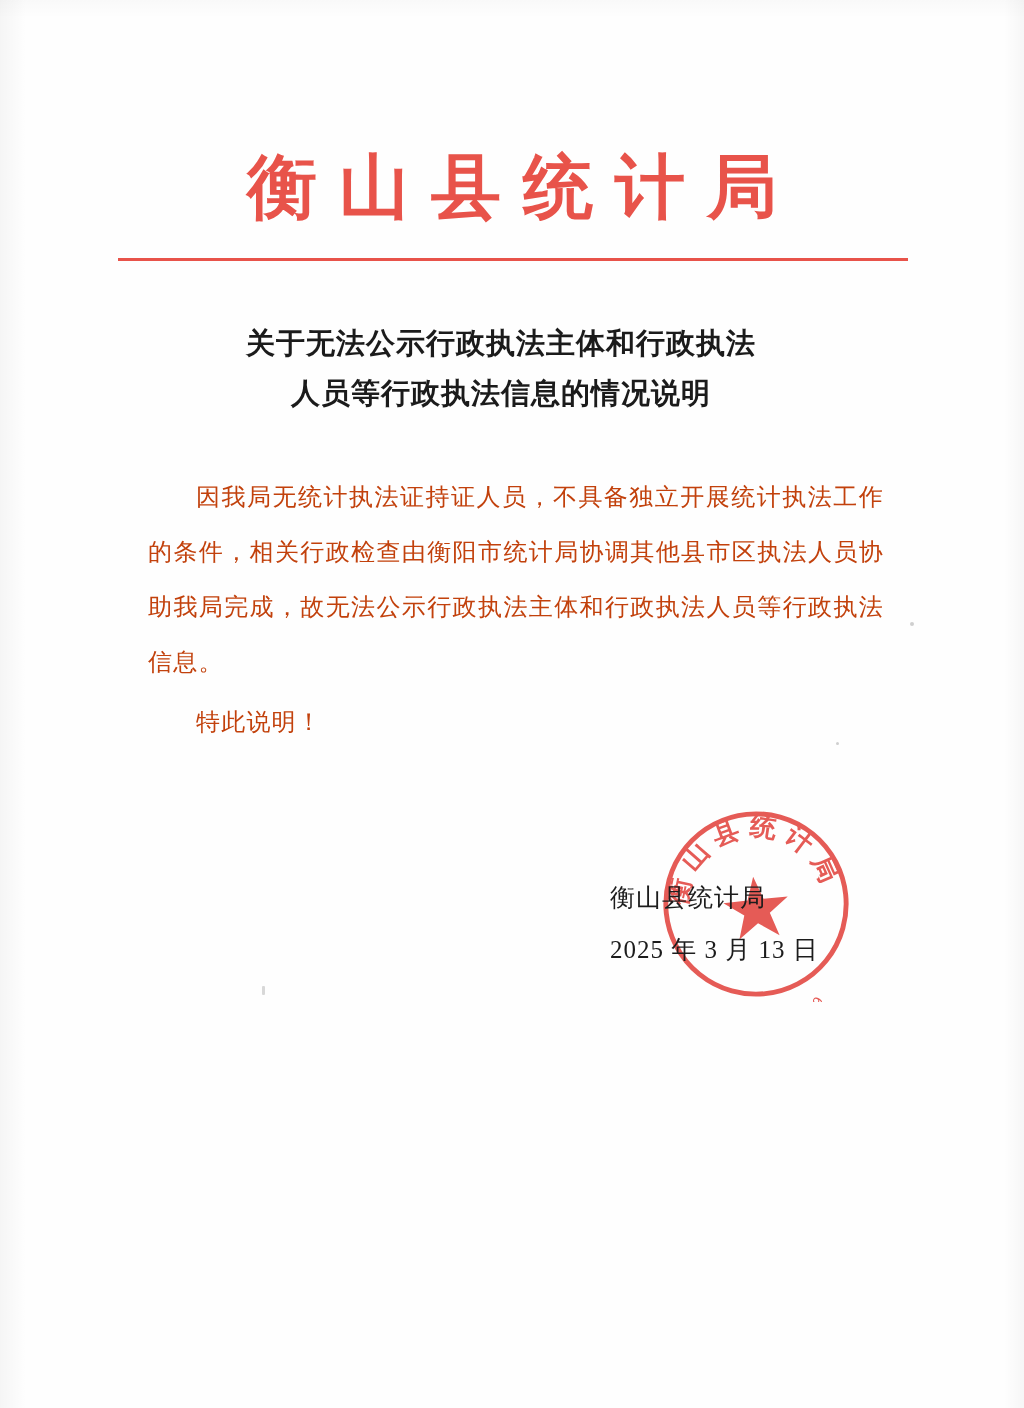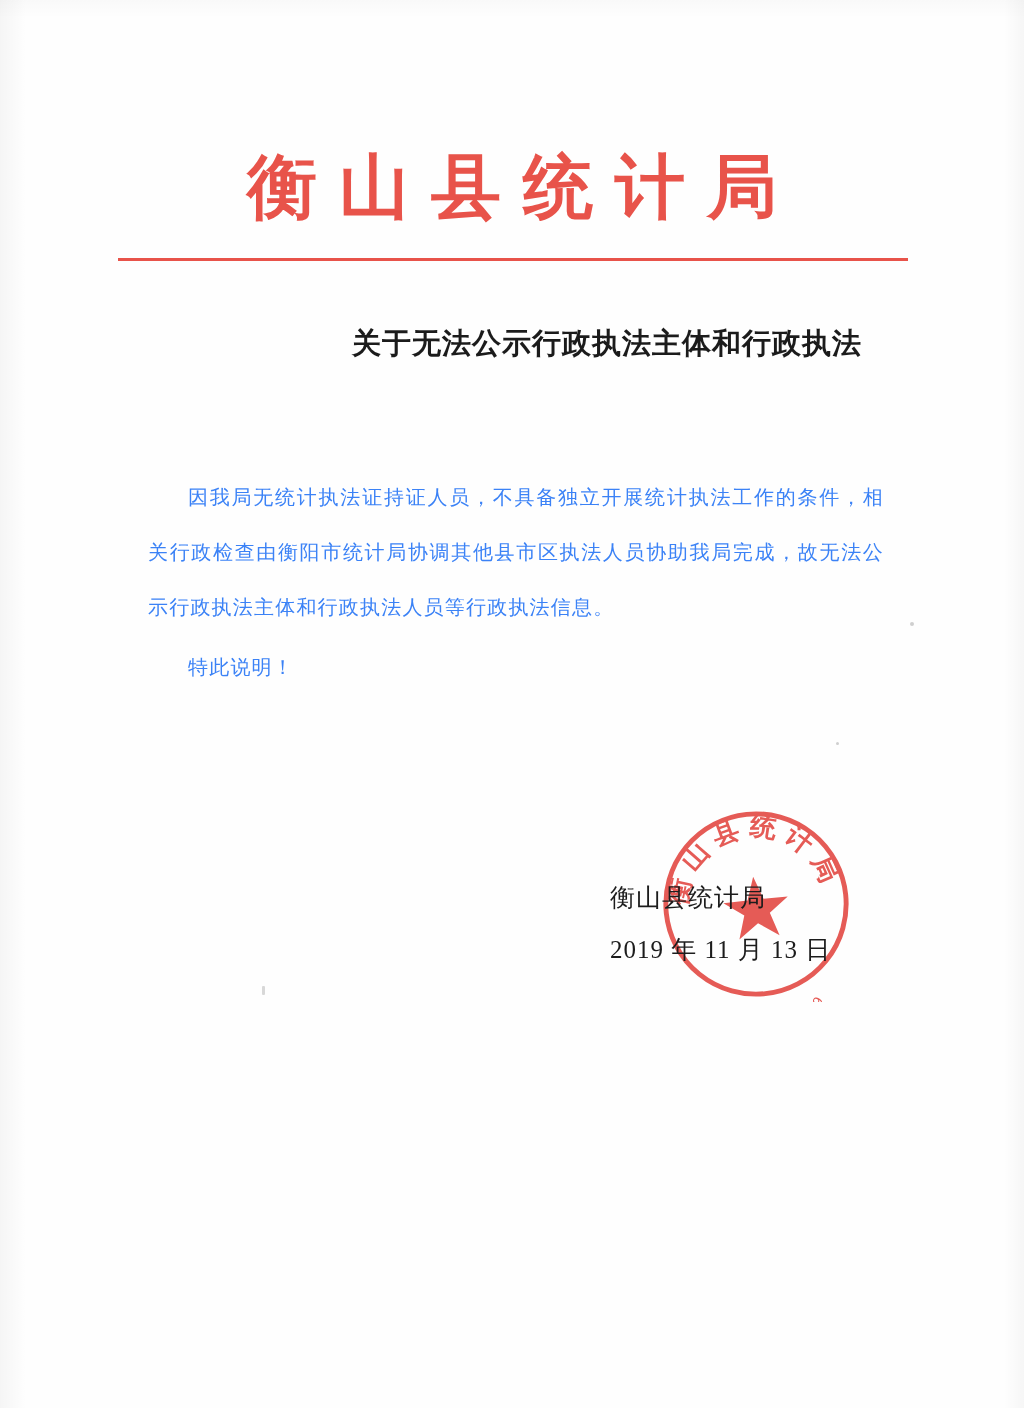--- a/index.html
+++ b/index.html
@@ -56,39 +56,39 @@
     top: 258px;
     left: 118px;
     width: 790px;
     height: 3px;
     background: #e8534a;
   }
 
   .doc-title {
     position: absolute;
     top: 318px;
-    left: 156px;
+    left: 148px;
     width: 706px;
-    text-align: right;
+    text-align: center;
     font-family: Liberation Serif, serif;
     font-weight: bold;
     font-size: 29px;
     line-height: 50px;
     color: #1b1b1b;
     letter-spacing: 1px;
   }
 
   .body-text {
     position: absolute;
     top: 470px;
     left: 148px;
     width: 736px;
-    font-size: 20px;
+    font-size: 24px;
     line-height: 55px;
-    color: #3b82f6;
+    color: #c2410c;
     letter-spacing: 1.2px;
     text-align: justify;
   }
   .body-text p {
     margin: 0;
     text-indent: 2em;
   }
   .body-text p + p {
     margin-top: 6px;
     font-family: Liberation Mono, monospace;
@@ -133,20 +133,21 @@
 
 <div class="page">
 
   <div class="letterhead">
     <div class="letterhead-title">衡山县统计局</div>
   </div>
   <div class="letterhead-rule"></div>
 
   <div class="doc-title">
     <div>关于无法公示行政执法主体和行政执法</div>
+    <div>人员等行政执法信息的情况说明</div>
   </div>
 
   <div class="body-text">
     <p>因我局无统计执法证持证人员，不具备独立开展统计执法工作的条件，相关行政检查由衡阳市统计局协调其他县市区执法人员协助我局完成，故无法公示行政执法主体和行政执法人员等行政执法信息。</p>
     <p>特此说明！</p>
   </div>
 
   <div class="seal">
     <svg viewBox="0 0 200 200" width="196" height="196" aria-hidden="true">
       <g transform="rotate(-6 100 100)">
@@ -159,20 +160,20 @@
         <text fill="#e2453f" font-size="13" font-family="DejaVu Sans, sans-serif" letter-spacing="3">
           <textPath href="#sealBottom" startOffset="50%" text-anchor="middle">4304230006539</textPath>
         </text>
         <polygon points="100,72 108.2,95.6 133,95.8 113.1,110.4 120.6,134.2 100,119.8 79.4,134.2 86.9,110.4 67,95.8 91.8,95.6" fill="#e2453f"></polygon>
       </g>
     </svg>
   </div>
 
   <div class="signature">
     <div class="sig-org">衡山县统计局</div>
-    <div class="sig-date">2019 年 11 月 13 日</div>
+    <div class="sig-date">2025 年 3 月 13 日</div>
   </div>
 
   <div class="stray-mark m1"></div>
   <div class="stray-mark m2"></div>
   <div class="stray-mark m3"></div>
 
 </div>
 
 </body></html>

